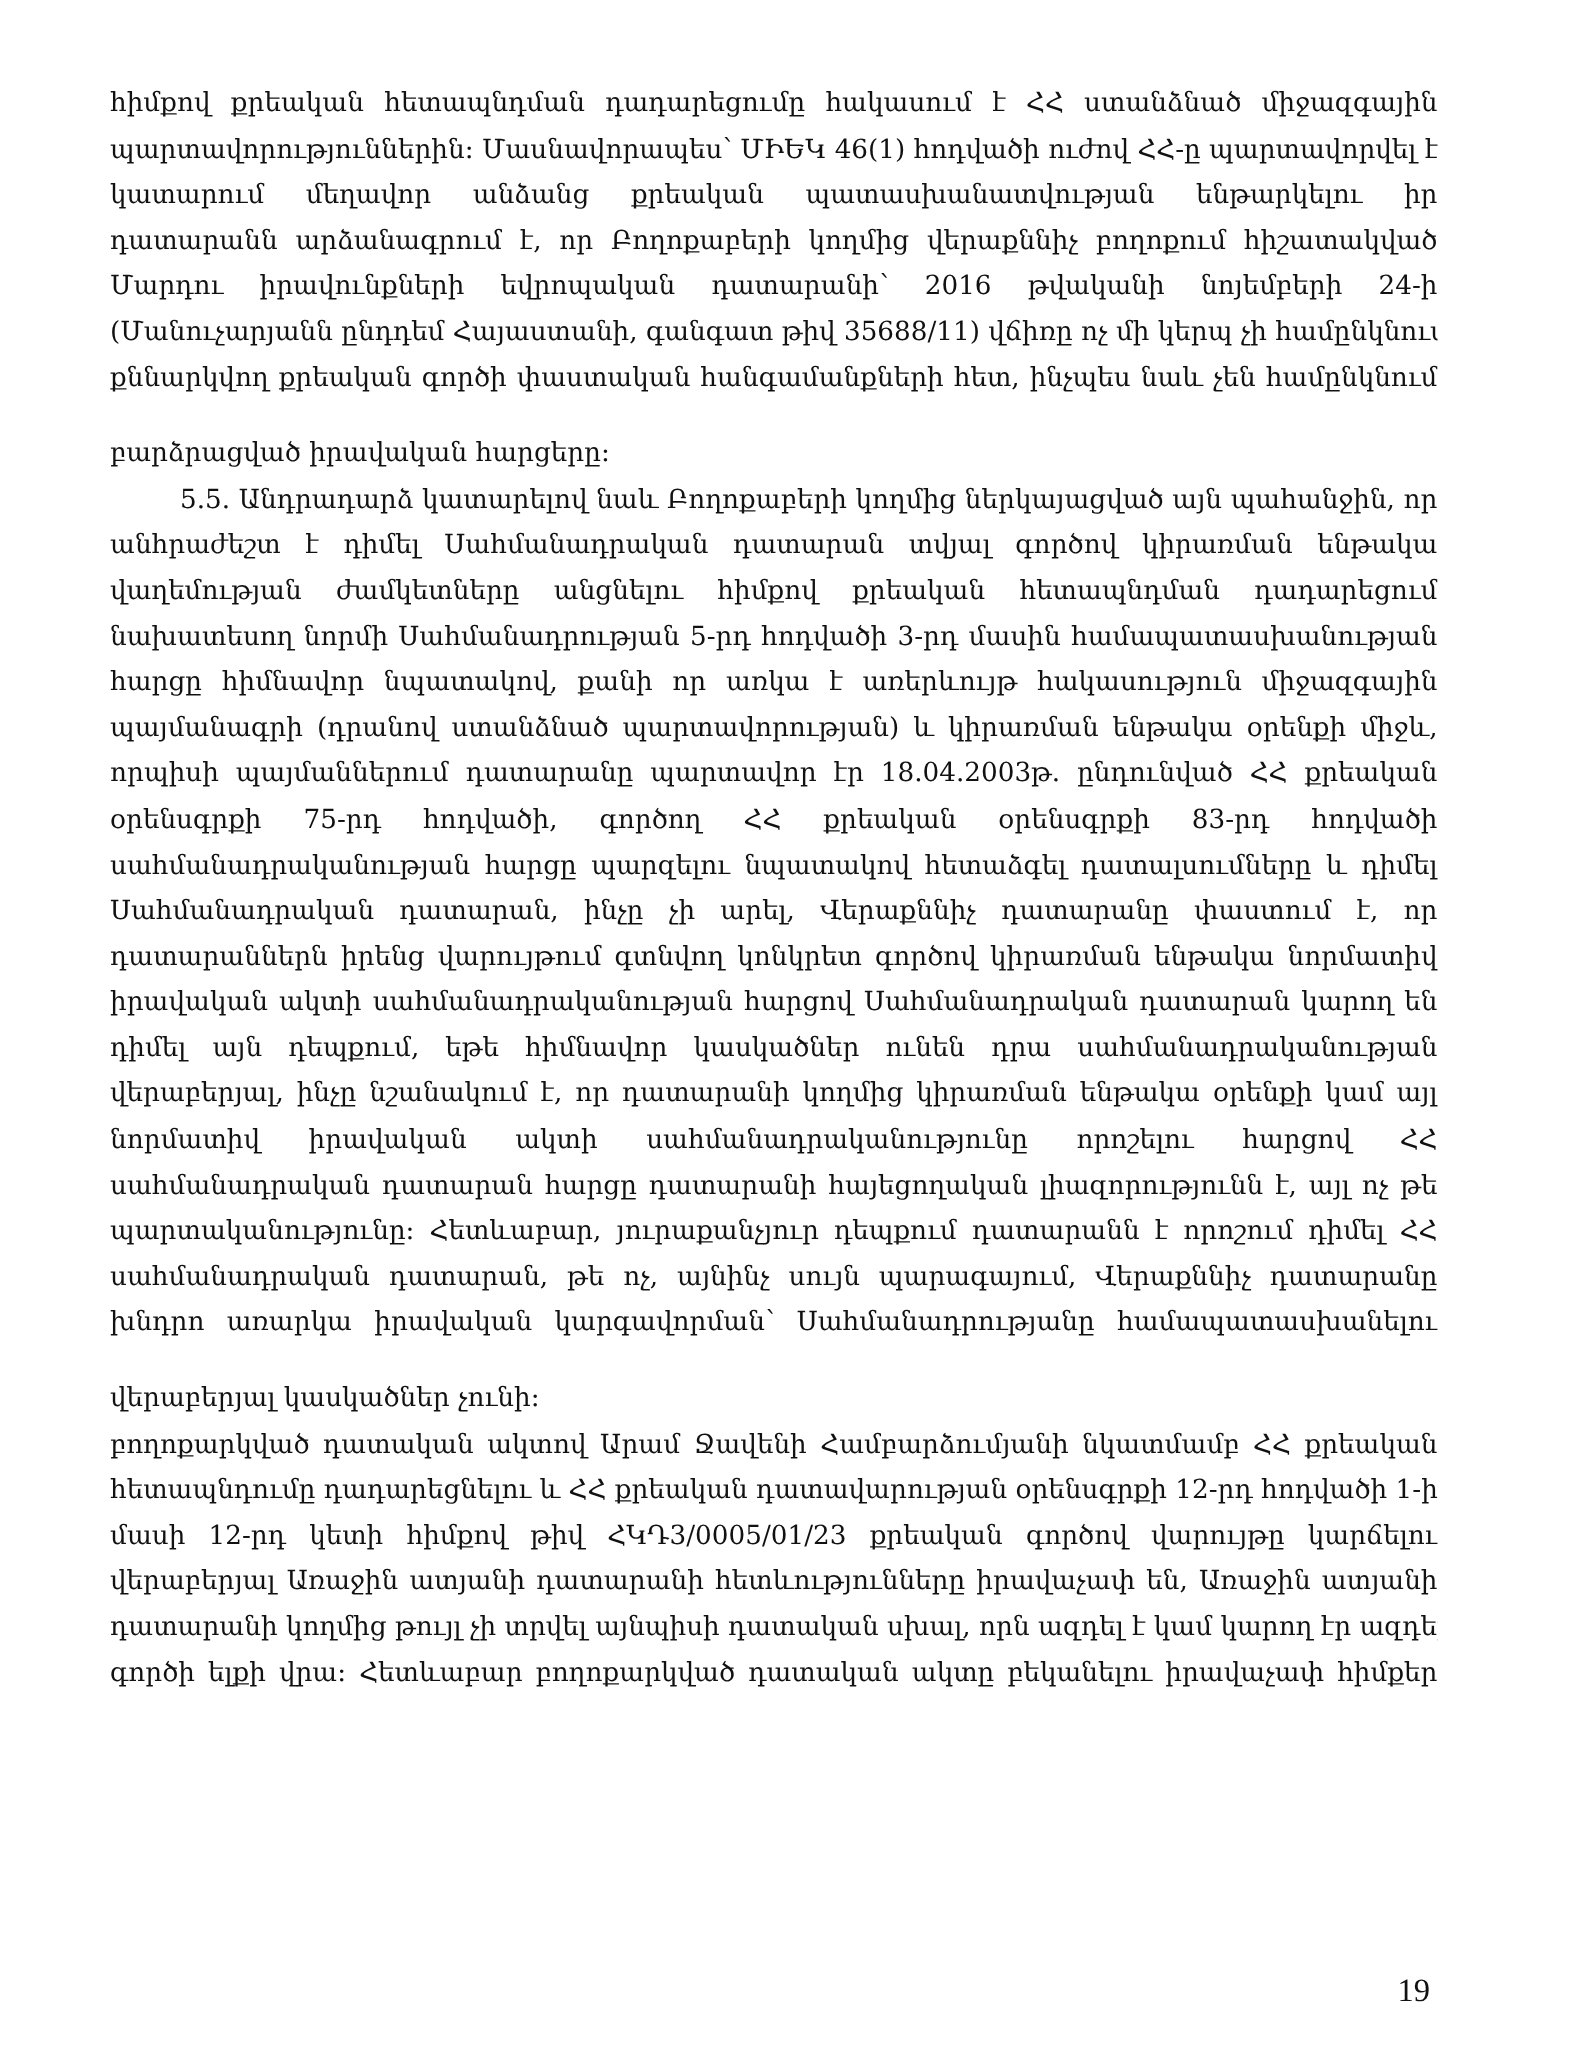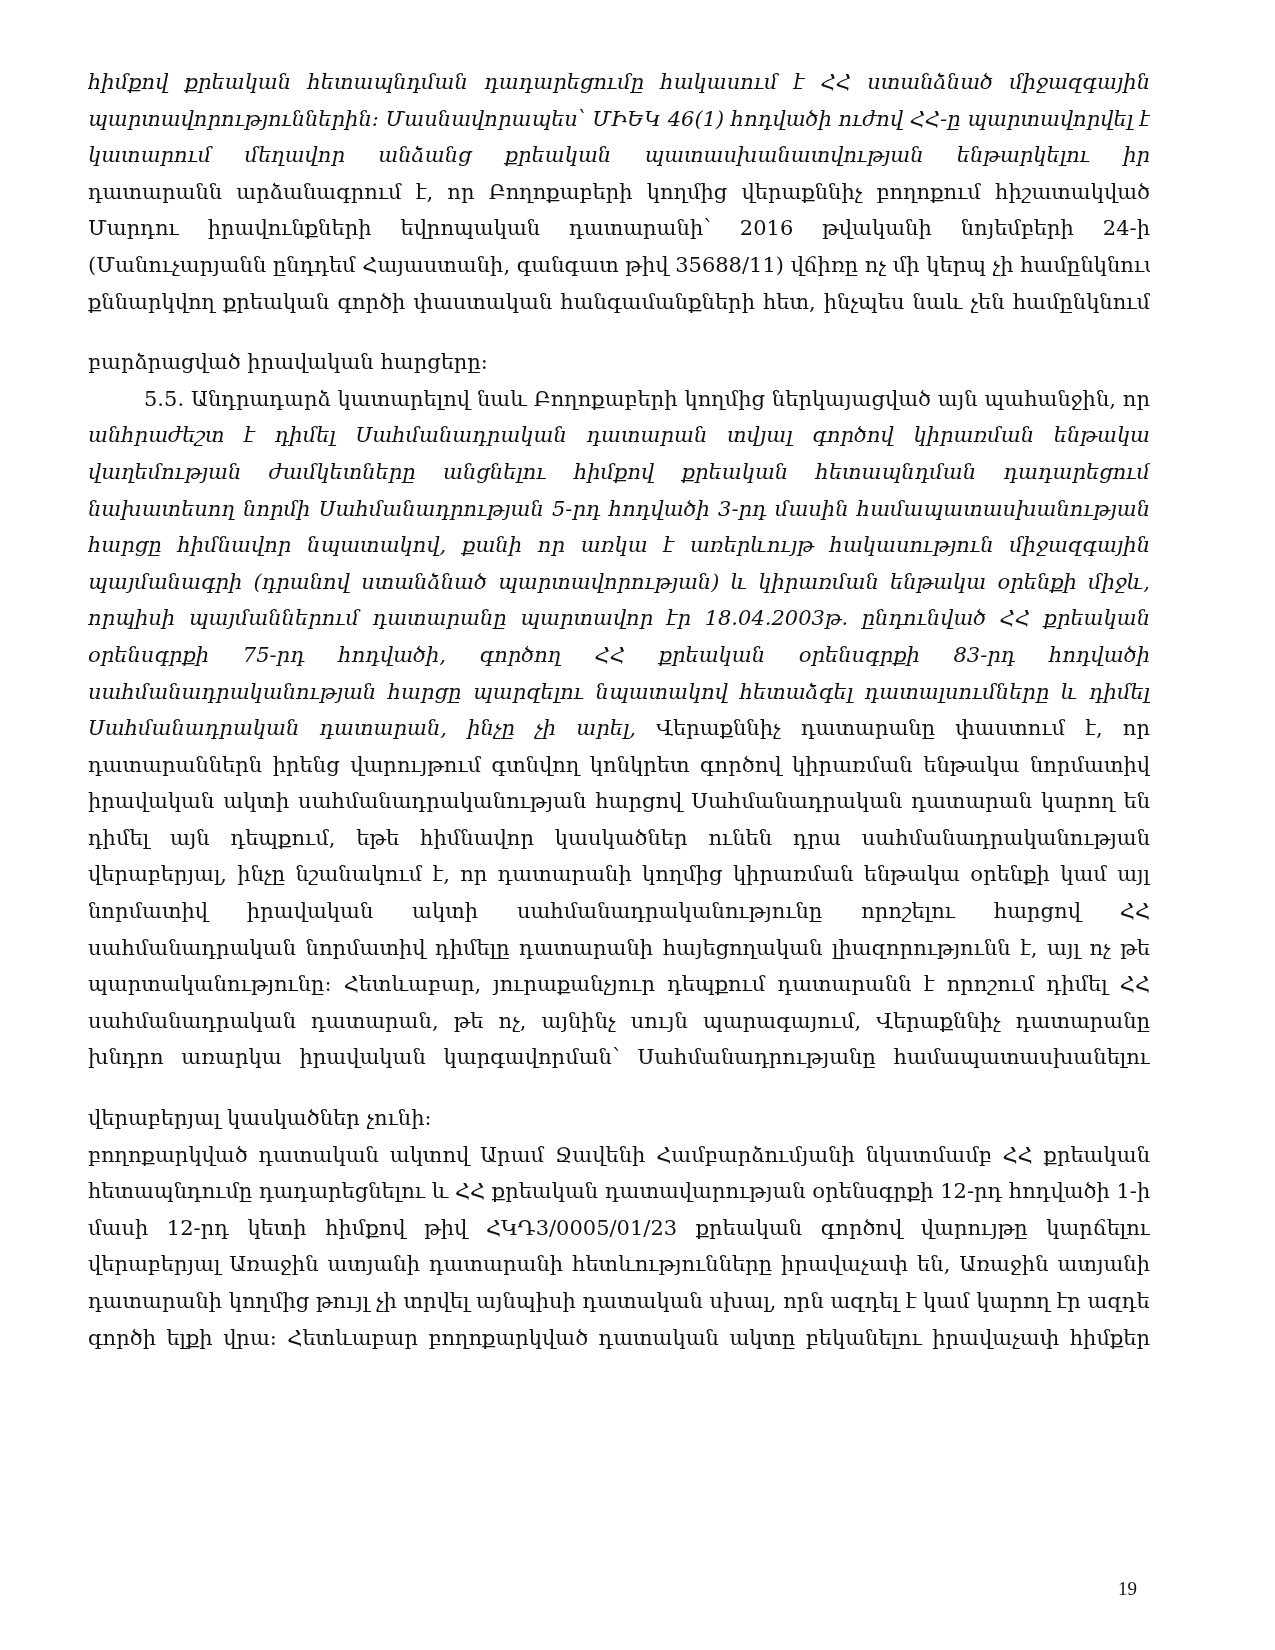--- a/index.html
+++ b/index.html
@@ -8,25 +8,25 @@
     position: absolute; left: 88px; top: 64px; width: 1062px;
     font-family: "DejaVu Serif", "Liberation Serif", serif;
     font-size: 21px; line-height: 36.6px; color: #111111;
   }
   .line {
     display: block; height: 36.6px; white-space: nowrap;
     text-align: justify; text-align-last: justify; overflow: hidden;
   }
   .line.last { text-align-last: left; margin-top: 24px; }
   .line.indent { padding-left: 56px; }
-  .it { font-style: italic; }
+  .it { }
   .page-number {
     position: absolute; left: 1118px; top: 1578px;
     font-family: "Liberation Serif", "DejaVu Serif", serif;
-    font-size: 19px; color: #111111;
+    font-size: 26px; color: #111111;
   }
 </style>
 </head>
 <body>
 
 <div class="page" id="page">
     <div>
       <div class="line"><span class="it">հիմքով քրեական հետապնդման դադարեցումը հակասում է ՀՀ ստանձնած միջազգային</span></div>
       <div class="line"><span class="it">պարտավորություններին: Մասնավորապես՝ ՄԻԵԿ 46(1) հոդվածի ուժով ՀՀ-ը պարտավորվել է</span></div>
       <div class="line"><span class="it">կատարում մեղավոր անձանց քրեական պատասխանատվության ենթարկելու իր</span></div>
@@ -45,21 +45,21 @@
       <div class="line"><span class="it">պայմանագրի (դրանով ստանձնած պարտավորության) և կիրառման ենթակա օրենքի միջև,</span></div>
       <div class="line"><span class="it">որպիսի պայմաններում դատարանը պարտավոր էր 18.04.2003թ. ընդունված ՀՀ քրեական</span></div>
       <div class="line"><span class="it">օրենսգրքի 75-րդ հոդվածի, գործող ՀՀ քրեական օրենսգրքի 83-րդ հոդվածի</span></div>
       <div class="line"><span class="it">սահմանադրականության հարցը պարզելու նպատակով հետաձգել դատալսումները և դիմել</span></div>
       <div class="line"><span class="it">Սահմանադրական դատարան, ինչը չի արել,</span><span> Վերաքննիչ դատարանը փաստում է, որ</span></div>
       <div class="line"><span>դատարաններն իրենց վարույթում գտնվող կոնկրետ գործով կիրառման ենթակա նորմատիվ</span></div>
       <div class="line"><span>իրավական ակտի սահմանադրականության հարցով Սահմանադրական դատարան կարող են</span></div>
       <div class="line"><span>դիմել այն դեպքում, եթե հիմնավոր կասկածներ ունեն դրա սահմանադրականության</span></div>
       <div class="line"><span>վերաբերյալ, ինչը նշանակում է, որ դատարանի կողմից կիրառման ենթակա օրենքի կամ այլ</span></div>
       <div class="line"><span>նորմատիվ իրավական ակտի սահմանադրականությունը որոշելու հարցով ՀՀ</span></div>
-      <div class="line"><span>սահմանադրական նորմատիվ դիմելը դատարանի հայեցողական լիազորությունն է, այլ ոչ թե</span></div>
+      <div class="line"><span>սահմանադրական դատարան հարցը դատարանի հայեցողական լիազորությունն է, այլ ոչ թե</span></div>
       <div class="line"><span>պարտականությունը: Հետևաբար, յուրաքանչյուր դեպքում դատարանն է որոշում դիմել ՀՀ</span></div>
       <div class="line"><span>սահմանադրական դատարան, թե ոչ, այնինչ սույն պարագայում, Վերաքննիչ դատարանը</span></div>
       <div class="line"><span>խնդրո առարկա իրավական կարգավորման՝ Սահմանադրությանը համապատասխանելու</span></div>
       <div class="line last"><span>վերաբերյալ կասկածներ չունի:</span></div>
     </div>
     <div>
       <div class="line"><span>բողոքարկված դատական ակտով Արամ Ջավենի Համբարձումյանի նկատմամբ ՀՀ քրեական</span></div>
       <div class="line"><span>հետապնդումը դադարեցնելու և ՀՀ քրեական դատավարության օրենսգրքի 12-րդ հոդվածի 1-ին</span></div>
       <div class="line"><span>մասի 12-րդ կետի հիմքով թիվ ՀԿԴ3/0005/01/23 քրեական գործով վարույթը կարճելու</span></div>
       <div class="line"><span>վերաբերյալ Առաջին ատյանի դատարանի հետևությունները իրավաչափ են, Առաջին ատյանի</span></div>

